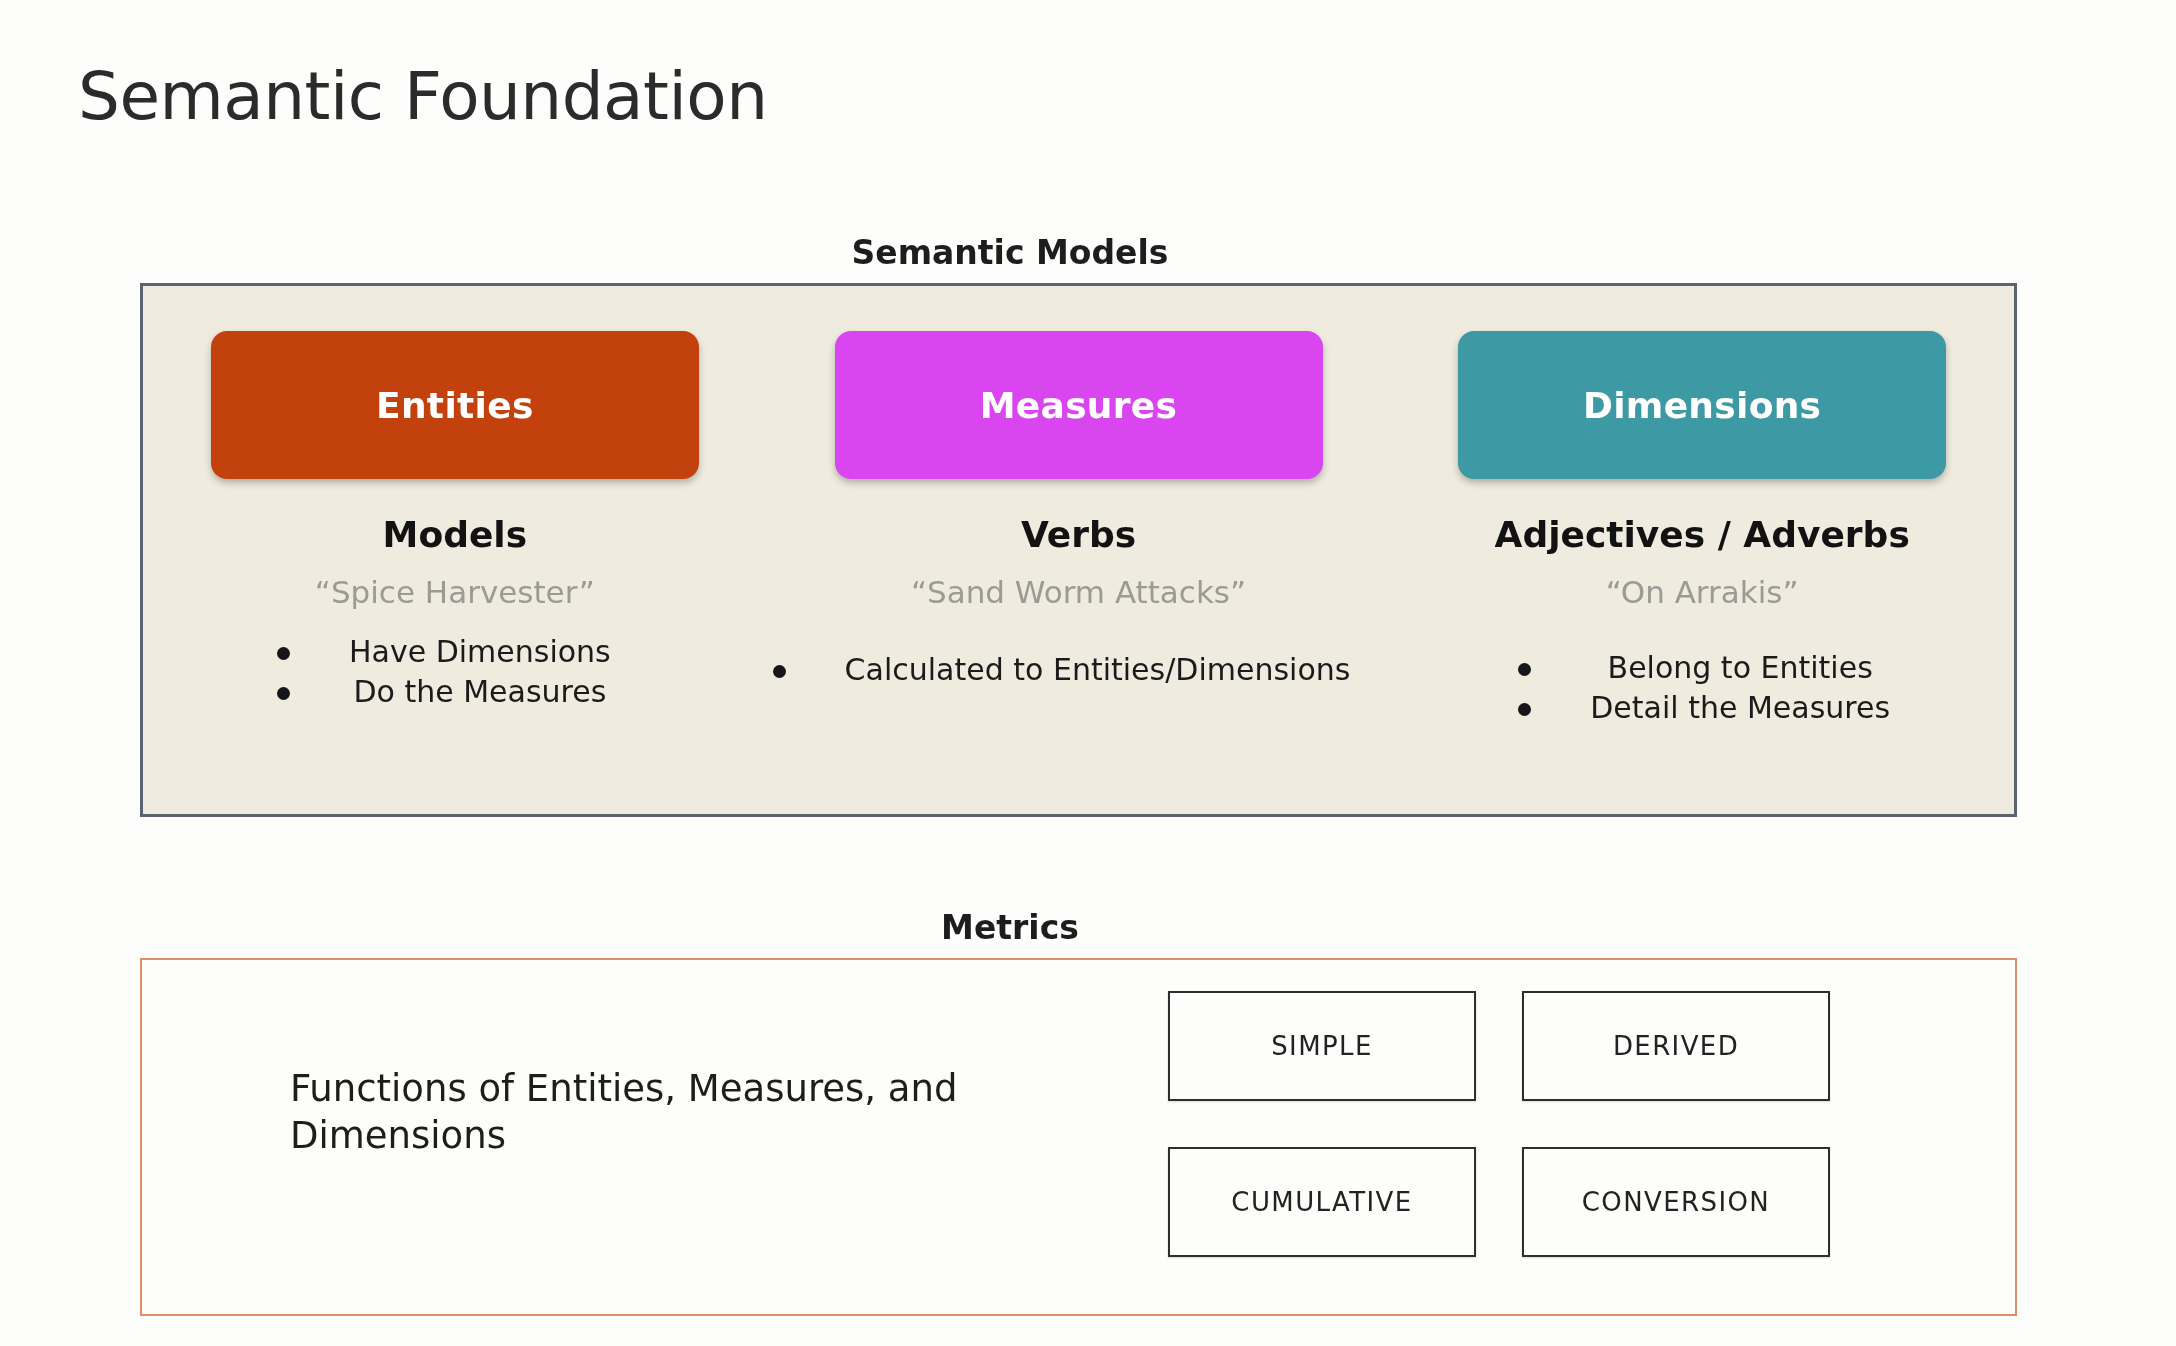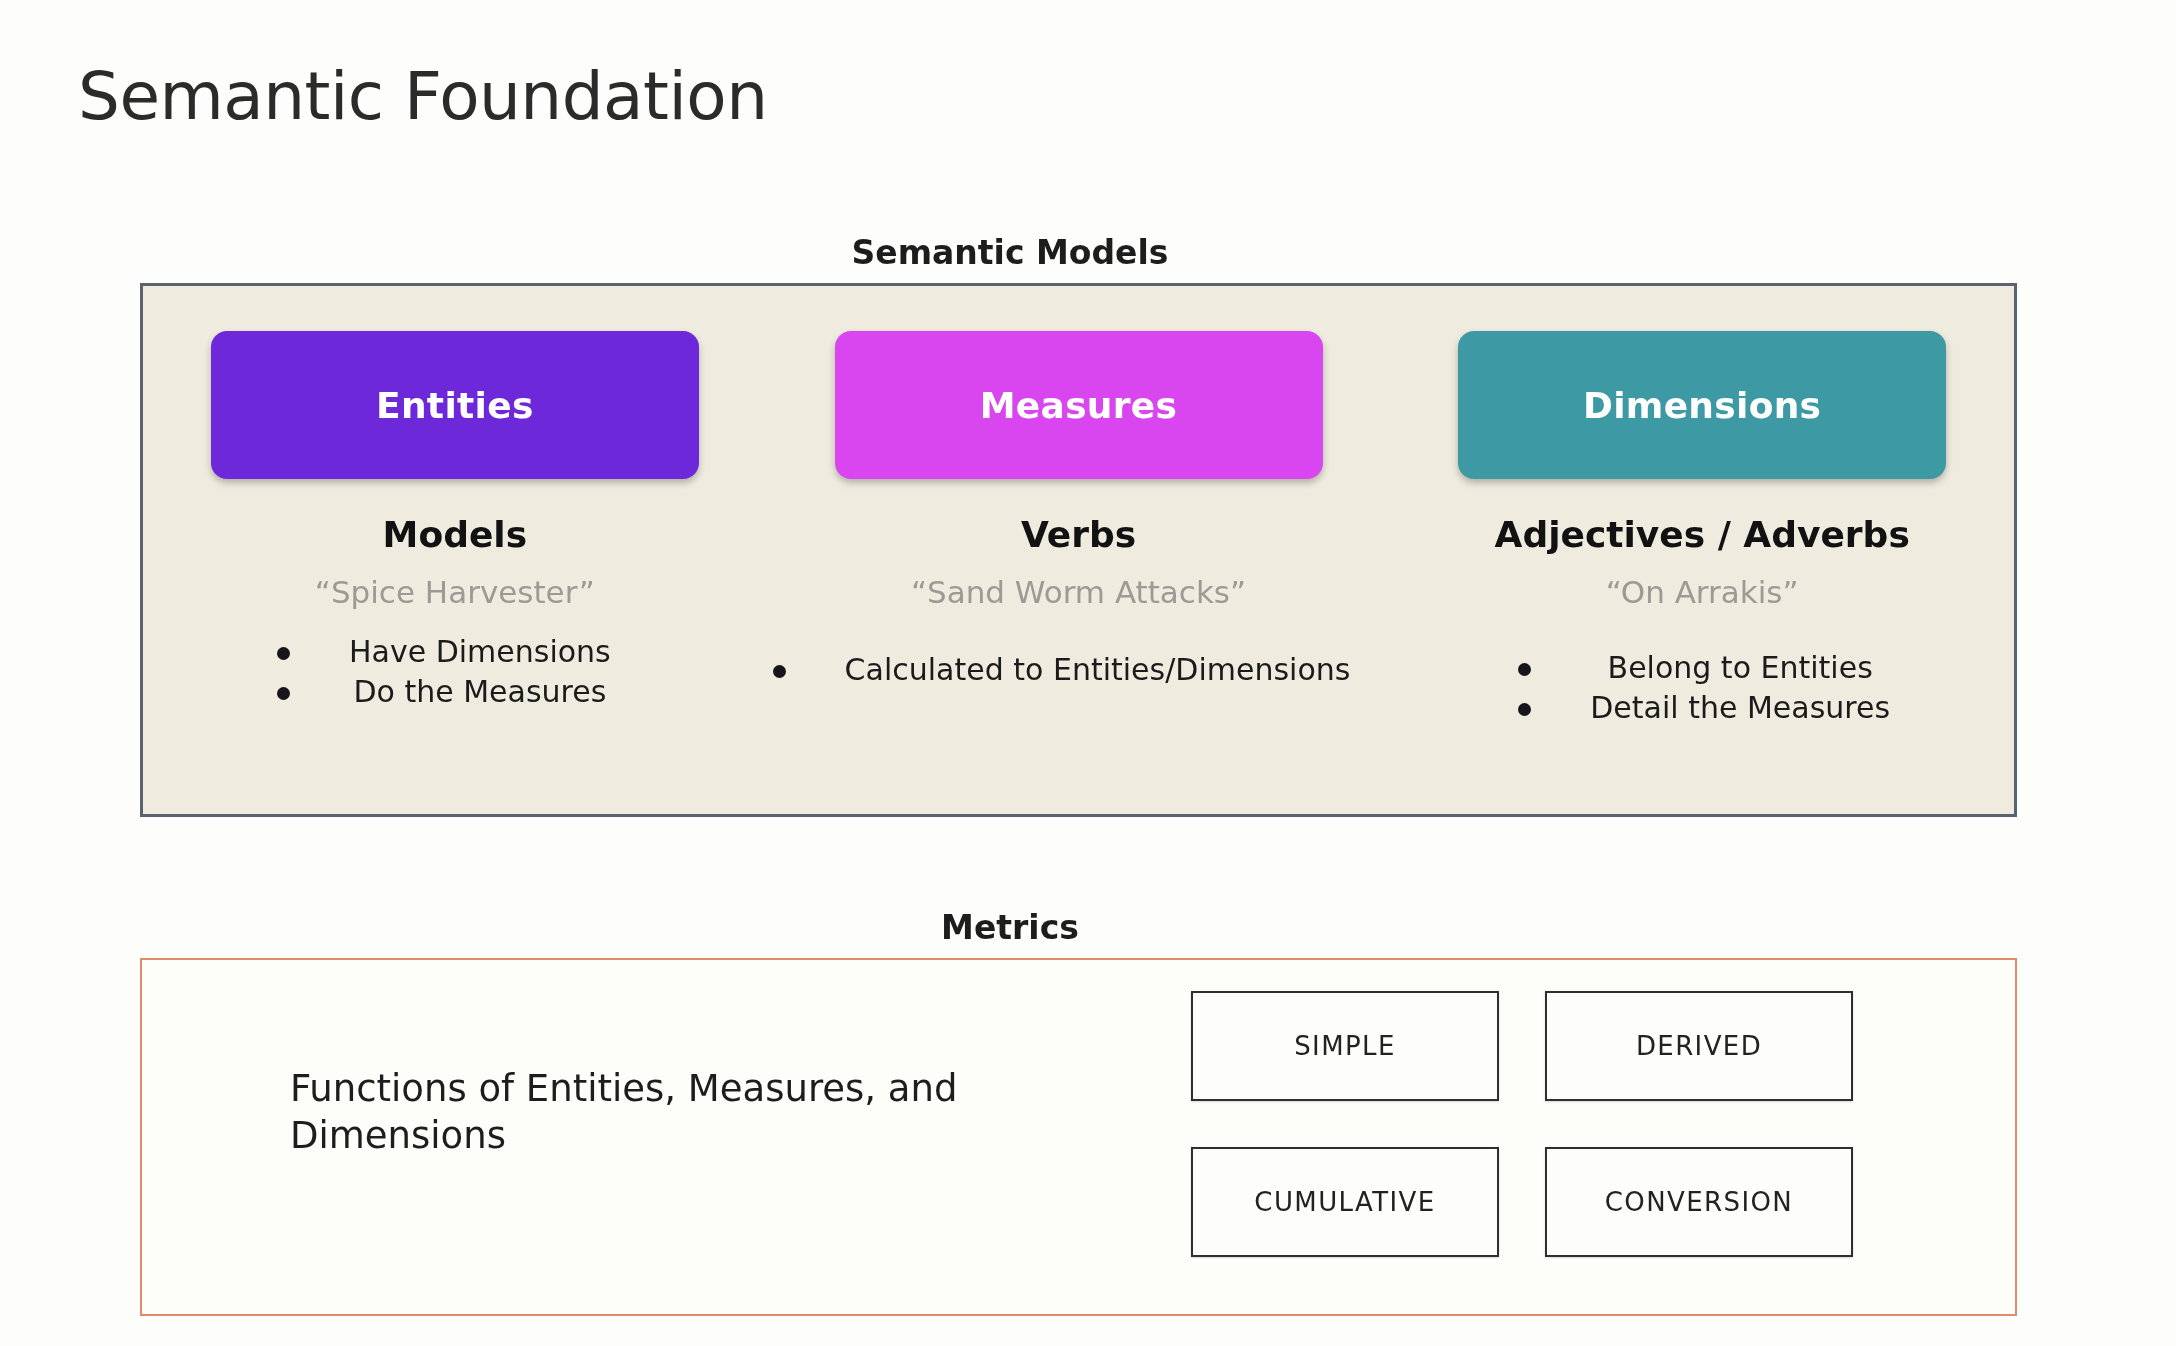--- a/index.html
+++ b/index.html
@@ -87,21 +87,21 @@
     display: flex;
     align-items: center;
     justify-content: center;
     color: #ffffff;
     font-size: 36px;
     font-weight: 700;
     letter-spacing: 0.3px;
     box-shadow: 0 4px 7px rgba(0,0,0,0.25);
     box-sizing: border-box;
   }
-  .chip-entities   { background: #6d28d9; }
+  .chip-entities   { background: #c2410c; }
   .chip-measures   { background: #d946ef; }
   .chip-dimensions { background: #3d9aa5; }
 
   
   .part-of-speech {
     margin-top: 36px;
     font-size: 36px;
     font-weight: 700;
     color: #121212;
     text-align: center;
@@ -161,21 +161,21 @@
     position: absolute;
     left: 148px;
     top: 105px;
     width: 680px;
     font-size: 37px;
     color: #1d1d1d;
     line-height: 1.28;
   }
   #metric-types-grid {
     position: absolute;
-    left: 1049px;
+    left: 1026px;
     top: 31px;
     display: grid;
     grid-template-columns: 308px 308px;
     grid-template-rows: 110px 110px;
     column-gap: 44px;
     row-gap: 32px;
     gap: 46px;
   }
   .metric-type-box {
     border: 2px solid #2e2e2e;

